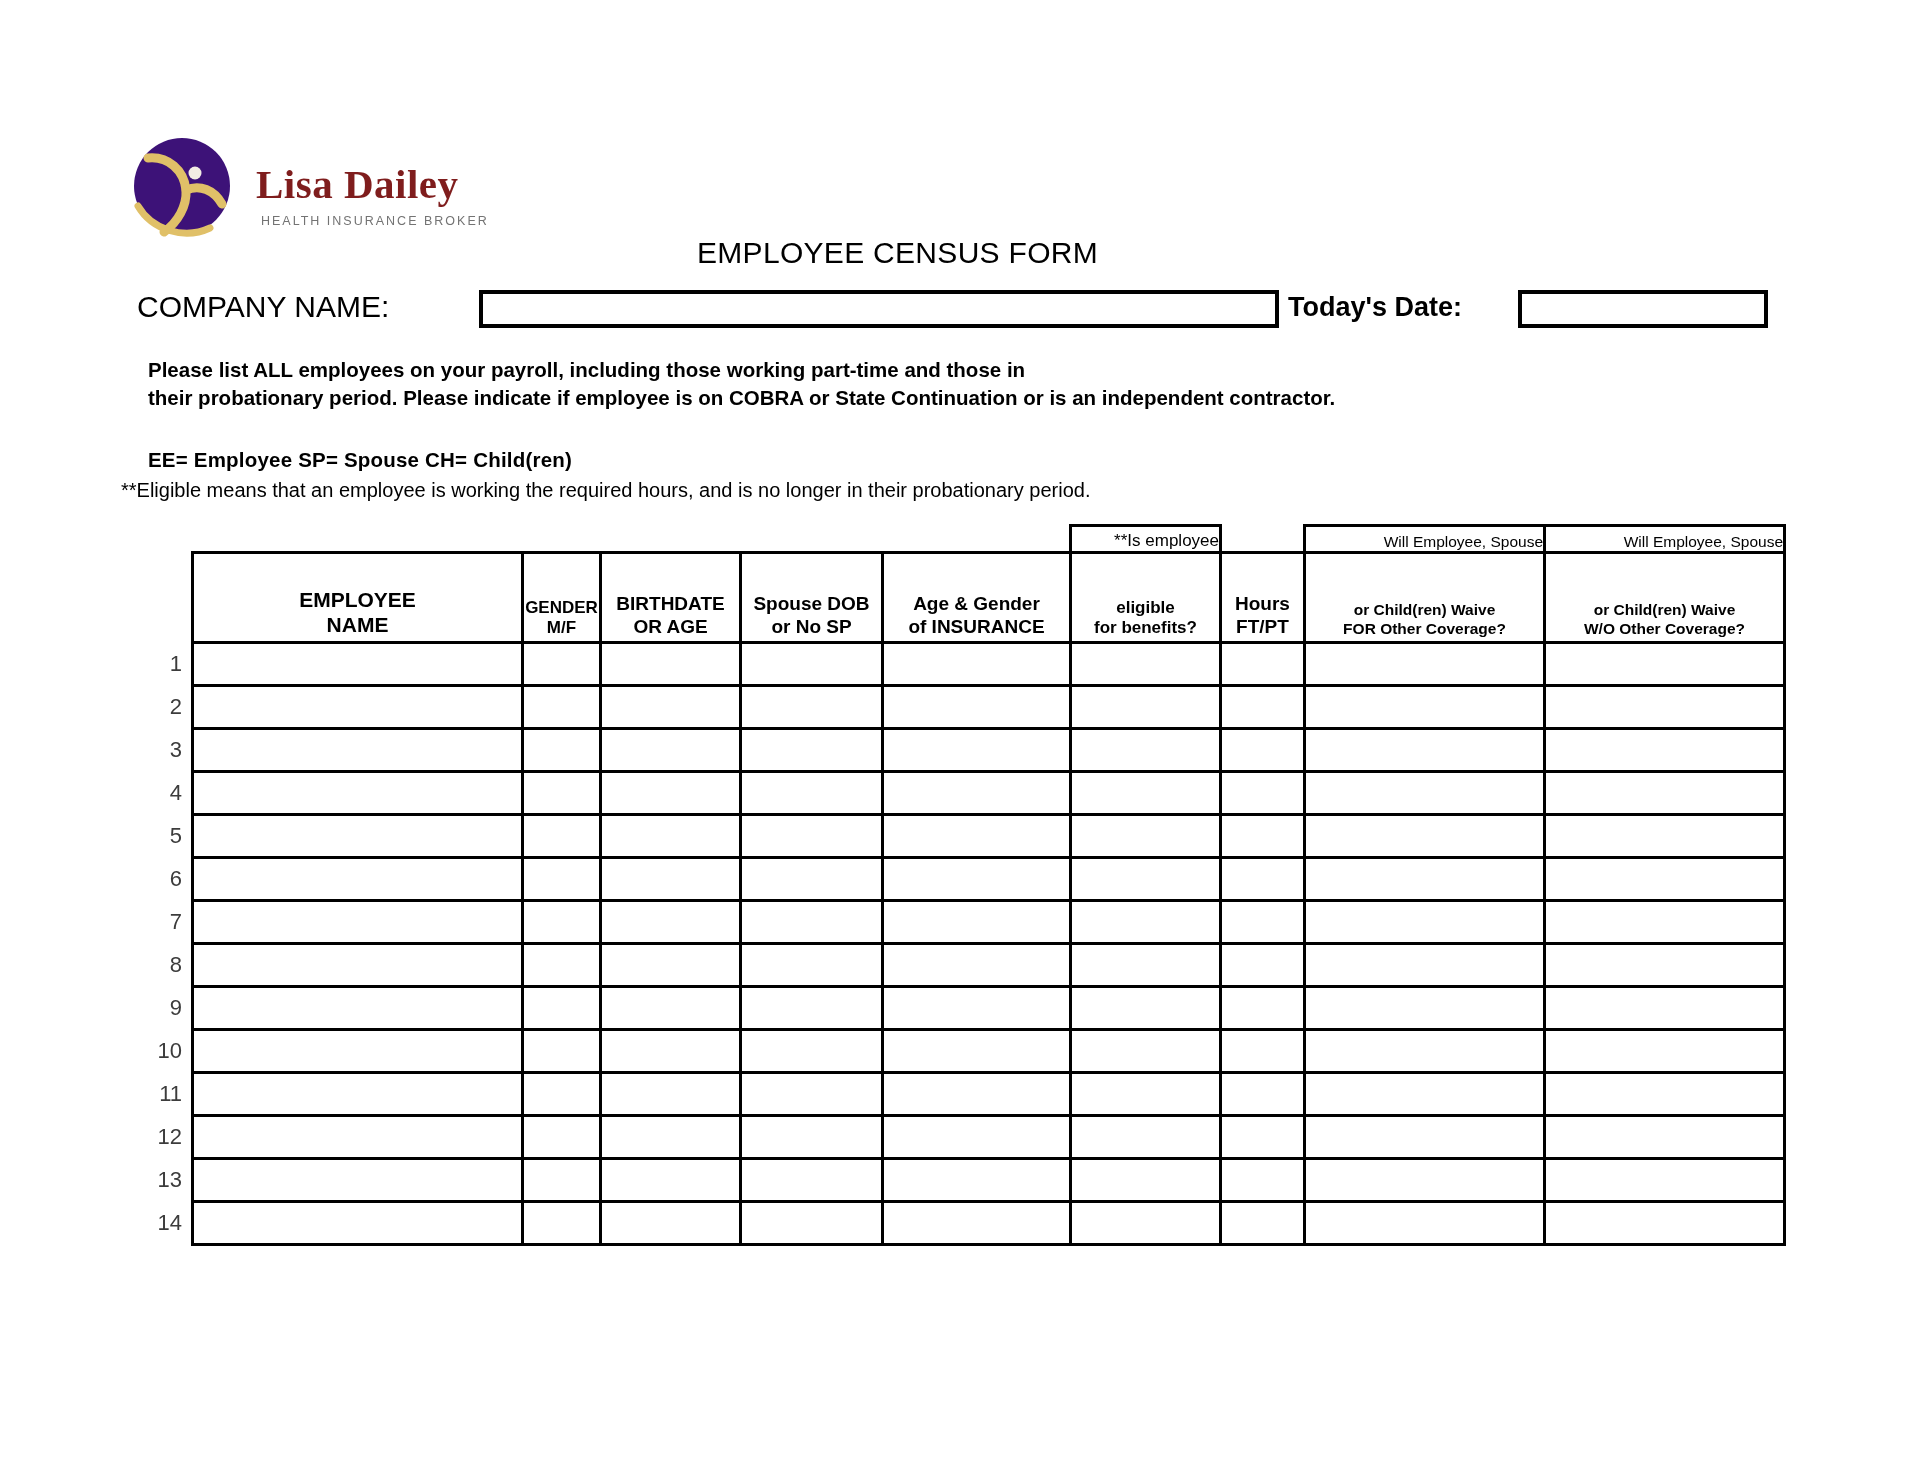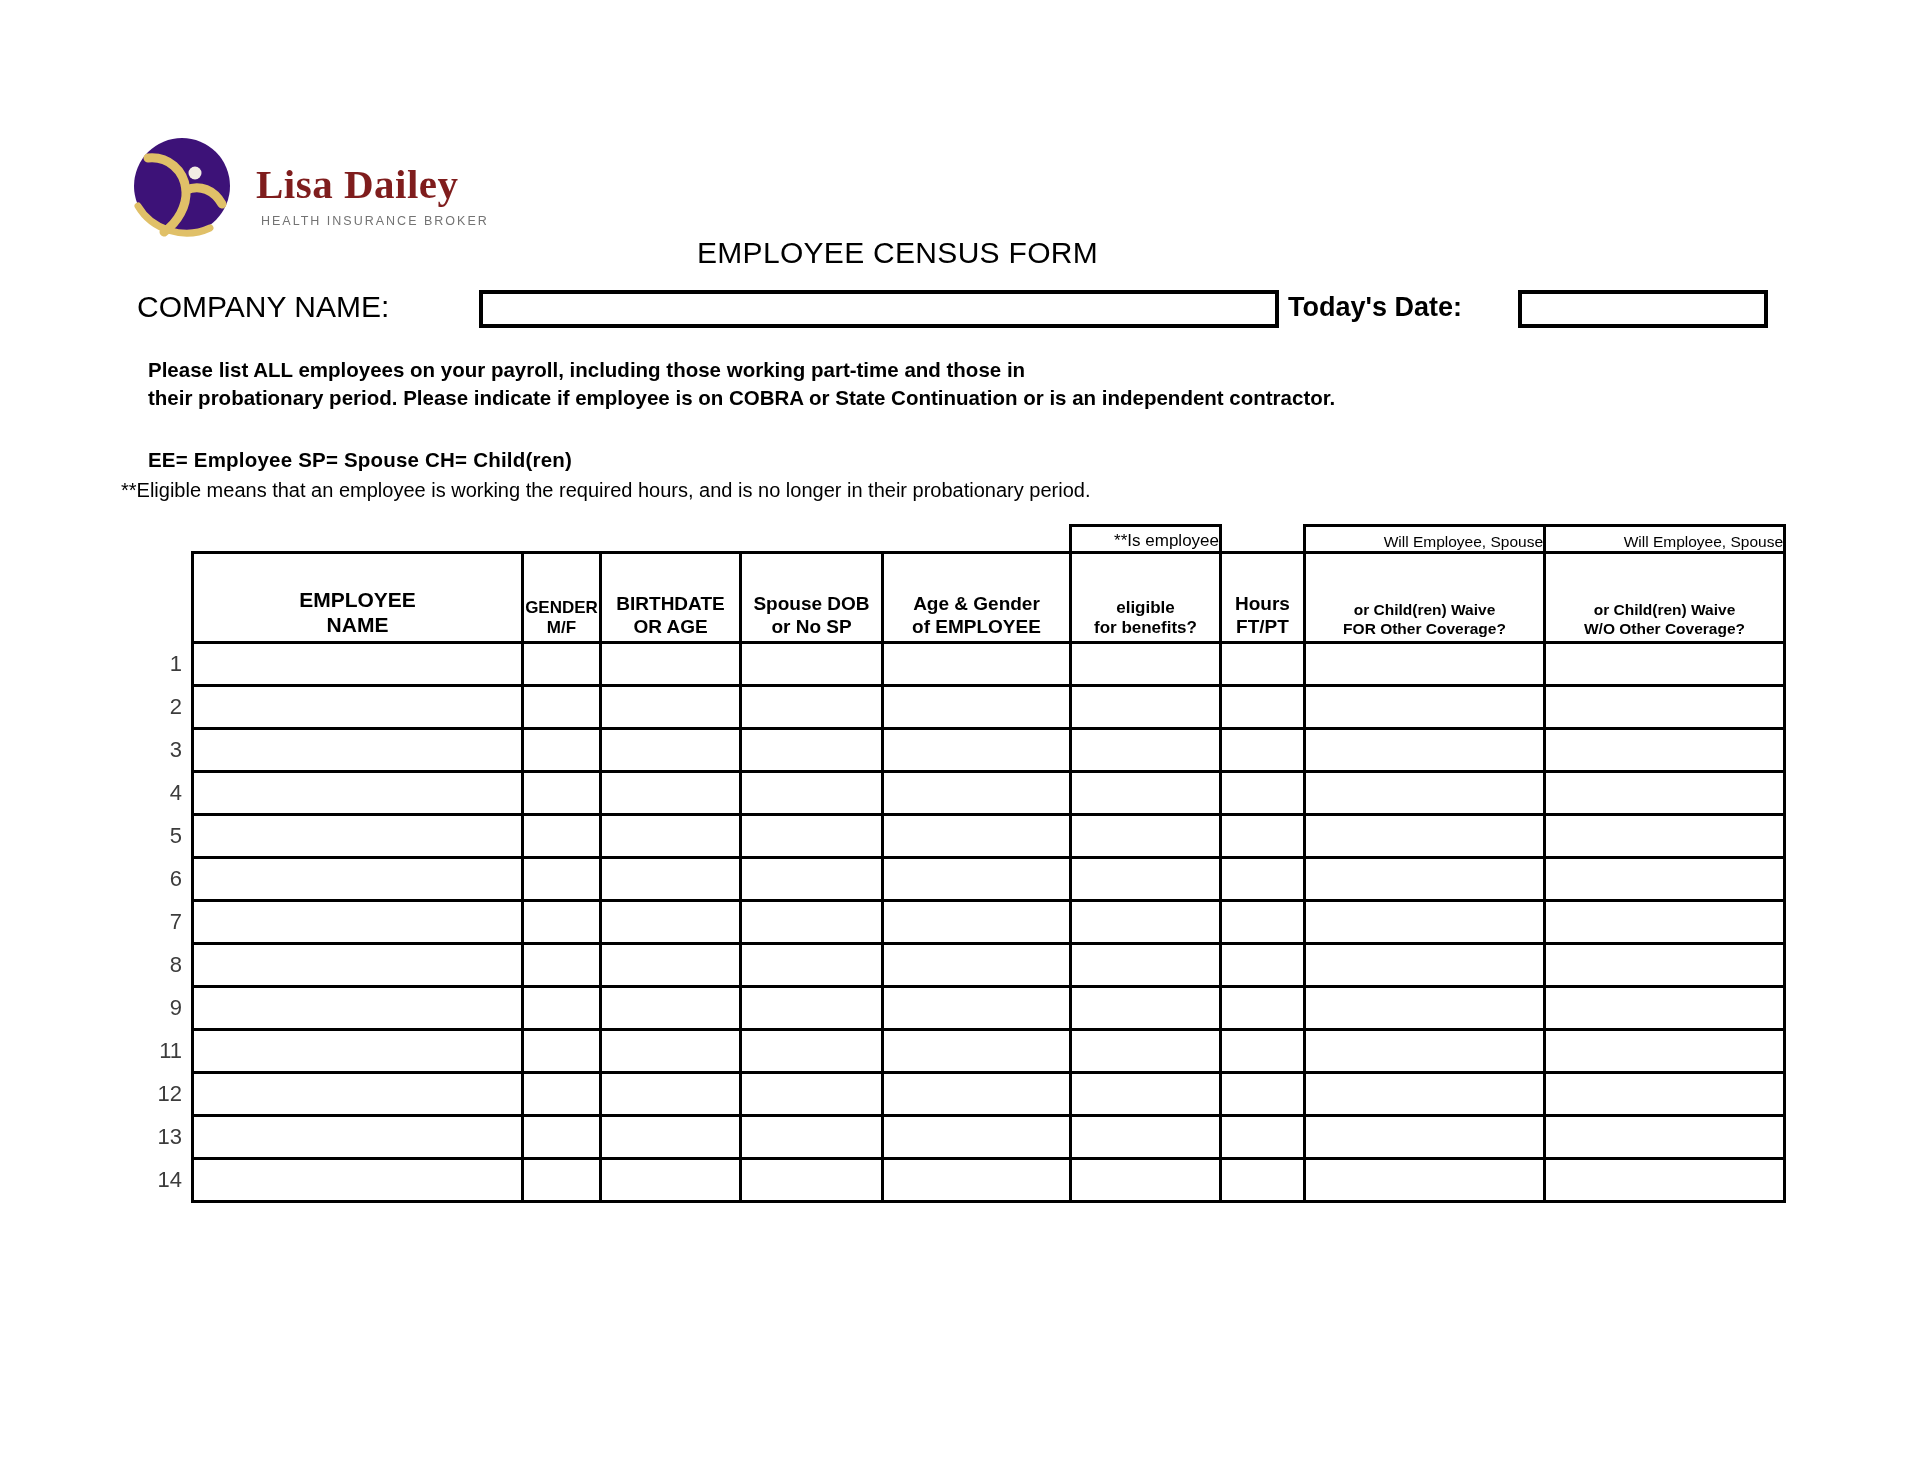--- a/index.html
+++ b/index.html
@@ -266,21 +266,21 @@
         <th class="hdr-short hdr-m">
           <div>BIRTHDATE</div>
           <div>OR AGE</div>
         </th>
         <th class="hdr-short hdr-m">
           <div>Spouse DOB</div>
           <div>or No SP</div>
         </th>
         <th class="hdr-short hdr-m">
           <div>Age &amp; Gender</div>
-          <div>of EMPLOYEE</div>
+          <div>of INSURANCE</div>
         </th>
         <th class="hdr-short hdr-s">
           <div>eligible</div>
           <div>for benefits?</div>
         </th>
         <th class="hdr-short hdr-m">
           <div>Hours</div>
           <div>FT/PT</div>
         </th>
         <th class="hdr-short hdr-xs">
@@ -395,20 +395,32 @@
         <td></td>
         <td></td>
         <td></td>
         <td></td>
         <td></td>
         <td></td>
         <td></td>
         <td></td>
         <td></td>
       </tr>
+      <tr class="shaded">
+        <td class="rownum">10</td>
+        <td></td>
+        <td></td>
+        <td></td>
+        <td></td>
+        <td></td>
+        <td></td>
+        <td></td>
+        <td></td>
+        <td></td>
+      </tr>
       <tr>
         <td class="rownum">11</td>
         <td></td>
         <td></td>
         <td></td>
         <td></td>
         <td></td>
         <td></td>
         <td></td>
         <td></td>

